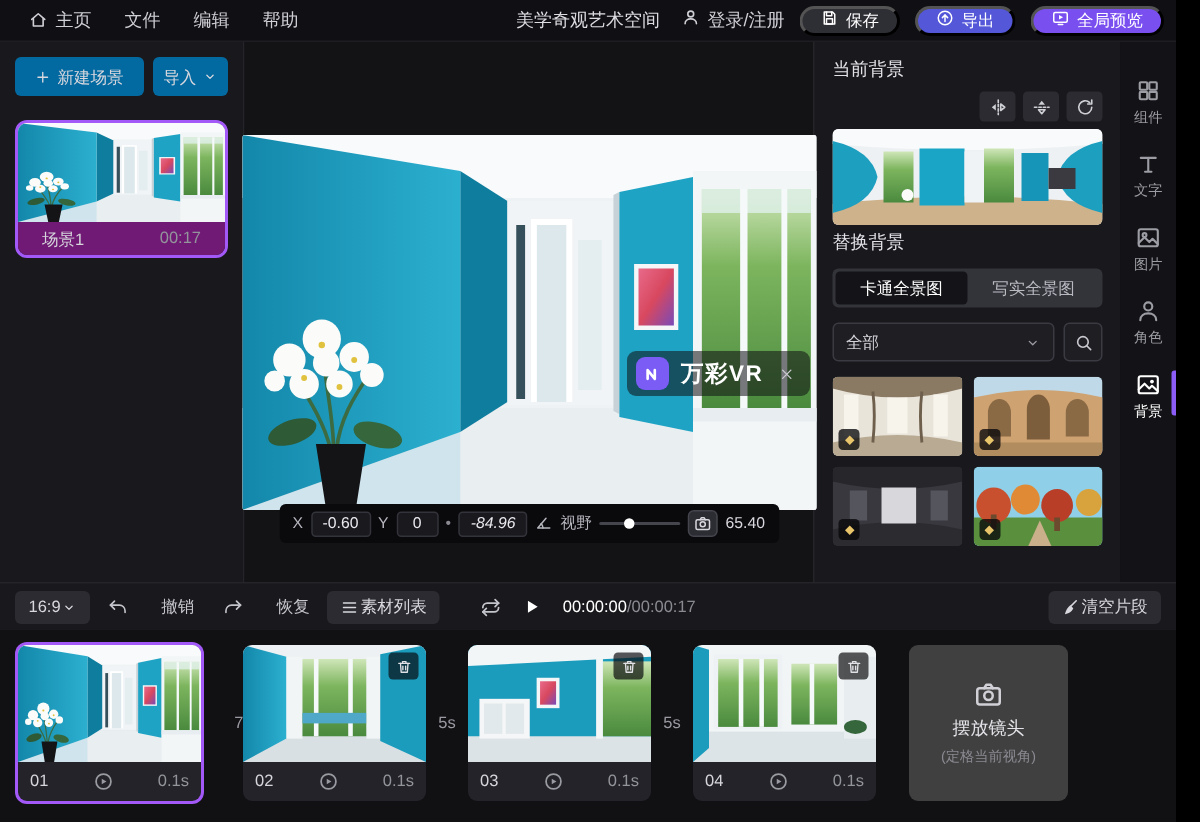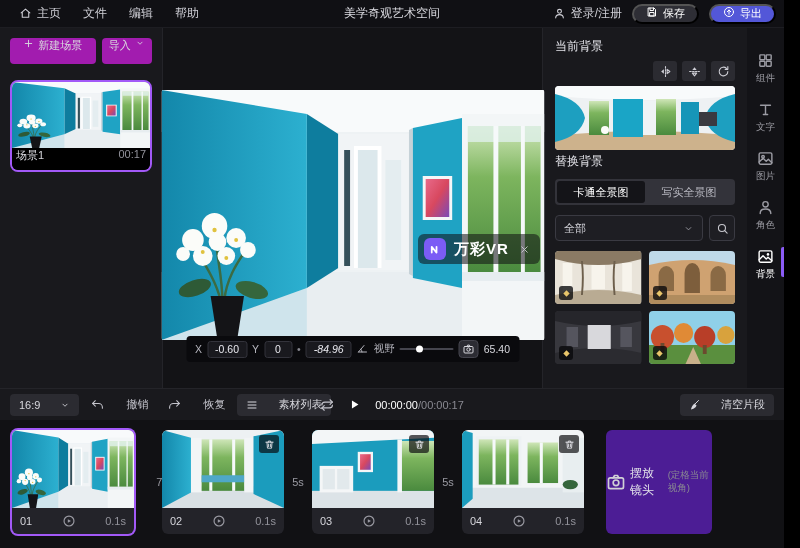--- a/index.html
+++ b/index.html
@@ -7,37 +7,37 @@
   .app{position:relative;width:784px;height:548px;background:#0e0e11;color:#e6e6ea;font-size:12px;overflow:hidden;cursor:default}
   svg.ic{stroke:currentColor;fill:none;stroke-width:2;stroke-linecap:round;stroke-linejoin:round;display:block;flex:none}
   .fitimg{display:block;width:100%;height:100%}
 
   
   .topbar{height:28px;background:#101014;border-bottom:1px solid #1d1d22;display:flex;align-items:center;padding:0 8px;position:relative;z-index:5}
   .menu{display:flex;align-items:center}
   .menu-item{display:flex;align-items:center;gap:5px;padding:0 11px;height:28px;color:#cfcfd6;font-size:12px}
   .tb-title{position:absolute;left:50%;transform:translateX(-50%);color:#dcdce2;font-size:12px}
   .tb-right{margin-left:auto;display:flex;align-items:center;gap:10px}
-  .login{display:flex;align-items:center;gap:5px;color:#cfcfd6;font-size:12px}
+  .login{display:flex;align-items:flex-start;gap:5px;color:#cfcfd6;font-size:12px}
   .pill{display:flex;align-items:flex-start;gap:5px;height:20px;padding:0 12px;border-radius:11px;color:#fff;font-size:11px}
   .pill.dark{background:#2e2e35}
   .pill.export{background:#5357d8}
   .pill.preview{background:#7a4ff0}
 
   
   .main{display:flex;height:360px}
 
   .scenes{width:163px;background:#19191d;border-right:1px solid #242429;padding:10px}
   .scene-btns{display:flex;gap:6px}
-  .sbtn{display:flex;align-items:flex-start;justify-content:center;gap:4px;height:26px;background:#a21caf;border-radius:4px;color:#d8d8de;font-size:11px}
+  .sbtn{display:flex;align-items:center;justify-content:center;gap:4px;height:26px;background:#0369a1;border-radius:4px;color:#d8d8de;font-size:11px}
   .sbtn.new{flex:1.7}
   .sbtn.imp{flex:1}
   .scene-card{margin-top:16px;border:2px solid #a259f7;border-radius:8px;overflow:hidden;background:#1d1d22}
   .scene-thumb{display:block;width:100%;height:66px}
-  .scene-foot{display:flex;justify-content:space-between;align-items:flex-start;height:22px;padding:0 4px;background:#000000;font-size:11px}
+  .scene-foot{display:flex;justify-content:space-between;align-items:center;height:22px;padding:0 16px;background:#701a75;font-size:11px}
   .scene-name{color:#d5d5db}.scene-dur{color:#93939b}
 
   .canvas{flex:1;position:relative;background:#131316}
   .stage{position:absolute;left:50%;top:62px;transform:translateX(-50%);width:383px;height:250px;border-radius:2px;overflow:hidden}
   .wm{position:absolute;left:255px;top:206px;display:flex;align-items:center;gap:8px;background:rgba(14,14,18,.55);padding:4px 10px 4px 6px;border-radius:6px;z-index:3}
   .wm-logo{width:22px;height:22px;border-radius:6px;background:#7b5cf5;display:flex;align-items:center;justify-content:center}
   .wm-text{font-size:15px;font-weight:bold;color:#fff;letter-spacing:1px}
   .wm-close{color:#c9c9cf;margin-left:2px}
   .cbar{position:absolute;left:50%;bottom:26px;transform:translateX(-50%);display:flex;align-items:center;gap:5px;background:#0a0a0d;border-radius:4px;height:26px;padding:0 9px;font-size:10.5px;color:#b6b6be;z-index:4;white-space:nowrap}
   .clab{color:#b6b6be}
@@ -67,38 +67,38 @@
   .badge{position:absolute;left:4px;bottom:4px;width:14px;height:14px;background:rgba(8,8,10,.78);border-radius:3px;display:flex;align-items:center;justify-content:center;color:#e8c56a}
 
   .sidetools{width:37px;background:#131317;display:flex;flex-direction:column;align-items:center;padding-top:16px}
   .stool{position:relative;width:100%;display:flex;flex-direction:column;align-items:center;gap:3px;padding:8px 0;color:#9c9ca4}
   .stool .lbl{font-size:9.5px}
   .stool.active{color:#fff}
   .stool.active::after{content:"";position:absolute;right:0;top:7px;width:3px;height:30px;background:#8b5cf6;border-radius:2px 0 0 2px}
 
   
   .tlbar{height:32px;background:#19191d;border-top:1px solid #242429;display:flex;align-items:center;padding:0 10px;position:relative;gap:4px}
-  .tbtn{display:flex;align-items:center;gap:20px;height:22px;padding:0 9px;background:#2b2b31;border-radius:4px;font-size:11px;color:#d8d8de}
+  .tbtn{display:flex;align-items:center;gap:1px;height:22px;padding:0 9px;background:#2b2b31;border-radius:4px;font-size:11px;color:#d8d8de}
   .tlink{display:flex;align-items:center;gap:22px;font-size:11px;color:#c4c4cc;padding:0 8px;height:22px}
   .tl-center{position:absolute;left:50%;transform:translateX(-50%);display:flex;align-items:center;gap:14px;color:#c4c4cc}
   .time{font-size:11px;color:#fff}
   .time .total{color:#8a8a92}
   .tbtn.clear{margin-left:auto}
 
   
   .track{position:relative;height:128px;background:#111114}
   .clip{position:absolute;top:10px;width:122px;height:104px;border-radius:6px;background:#232329;overflow:hidden}
   .clip.sel{box-shadow:0 0 0 2px #a259f7}
   .clip-thumb{display:block;width:100%;height:78px}
   .clip-foot{display:flex;align-items:center;justify-content:space-between;height:26px;padding:0 8px;font-size:11px}
   .clip-num{color:#d5d5db}.clip-dur{color:#93939b}
   .cplay{color:#9a9aa2}
   .del{position:absolute;top:5px;right:5px;width:20px;height:18px;background:rgba(8,8,10,.68);border-radius:3px;display:flex;align-items:center;justify-content:center;color:#e0e0e6}
   .gap{position:absolute;top:56px;width:28px;text-align:center;font-size:11px;color:#9a9aa2}
-  .camcard{position:absolute;left:606px;top:10px;width:106px;height:104px;background:#4c1d95;border-radius:6px;display:flex;flex-direction:row;align-items:center;justify-content:center;gap:4px;color:#d0d0d6}
+  .camcard{position:absolute;left:606px;top:10px;width:106px;height:104px;background:#404040;border-radius:6px;display:flex;flex-direction:column;align-items:center;justify-content:center;gap:4px;color:#d0d0d6}
   .camcard .t1{font-size:12px;color:#e4e4ea}
   .camcard .t2{font-size:9.5px;color:#8a8a92}
 </style>
 </head>
 <body>
 
 <svg width="0" height="0" style="position:absolute" aria-hidden="true">
 <defs>
   <linearGradient id="g-teal" x1="0" y1="0" x2="1" y2="0">
     <stop offset="0" stop-color="#1387aa"></stop>
@@ -413,20 +413,26 @@
             <use href="#i-save"></use>
           </svg>
         <span>保存</span>
       </button>
       <button class="pill export">
         <svg class="ic" viewBox="0 0 24 24" width="12" height="12">
             <use href="#i-export"></use>
           </svg>
         <span>导出</span>
       </button>
+      <button class="pill preview">
+        <svg class="ic" viewBox="0 0 24 24" width="12" height="12">
+            <use href="#i-monitor-play"></use>
+          </svg>
+        <span>全局预览</span>
+      </button>
     </div>
   </header>
 
   <div class="main">
 
     <aside class="scenes">
       <div class="scene-btns">
         <div class="sbtn new">
           <svg class="ic" viewBox="0 0 24 24" width="11" height="11">
               <use href="#i-plus"></use>

